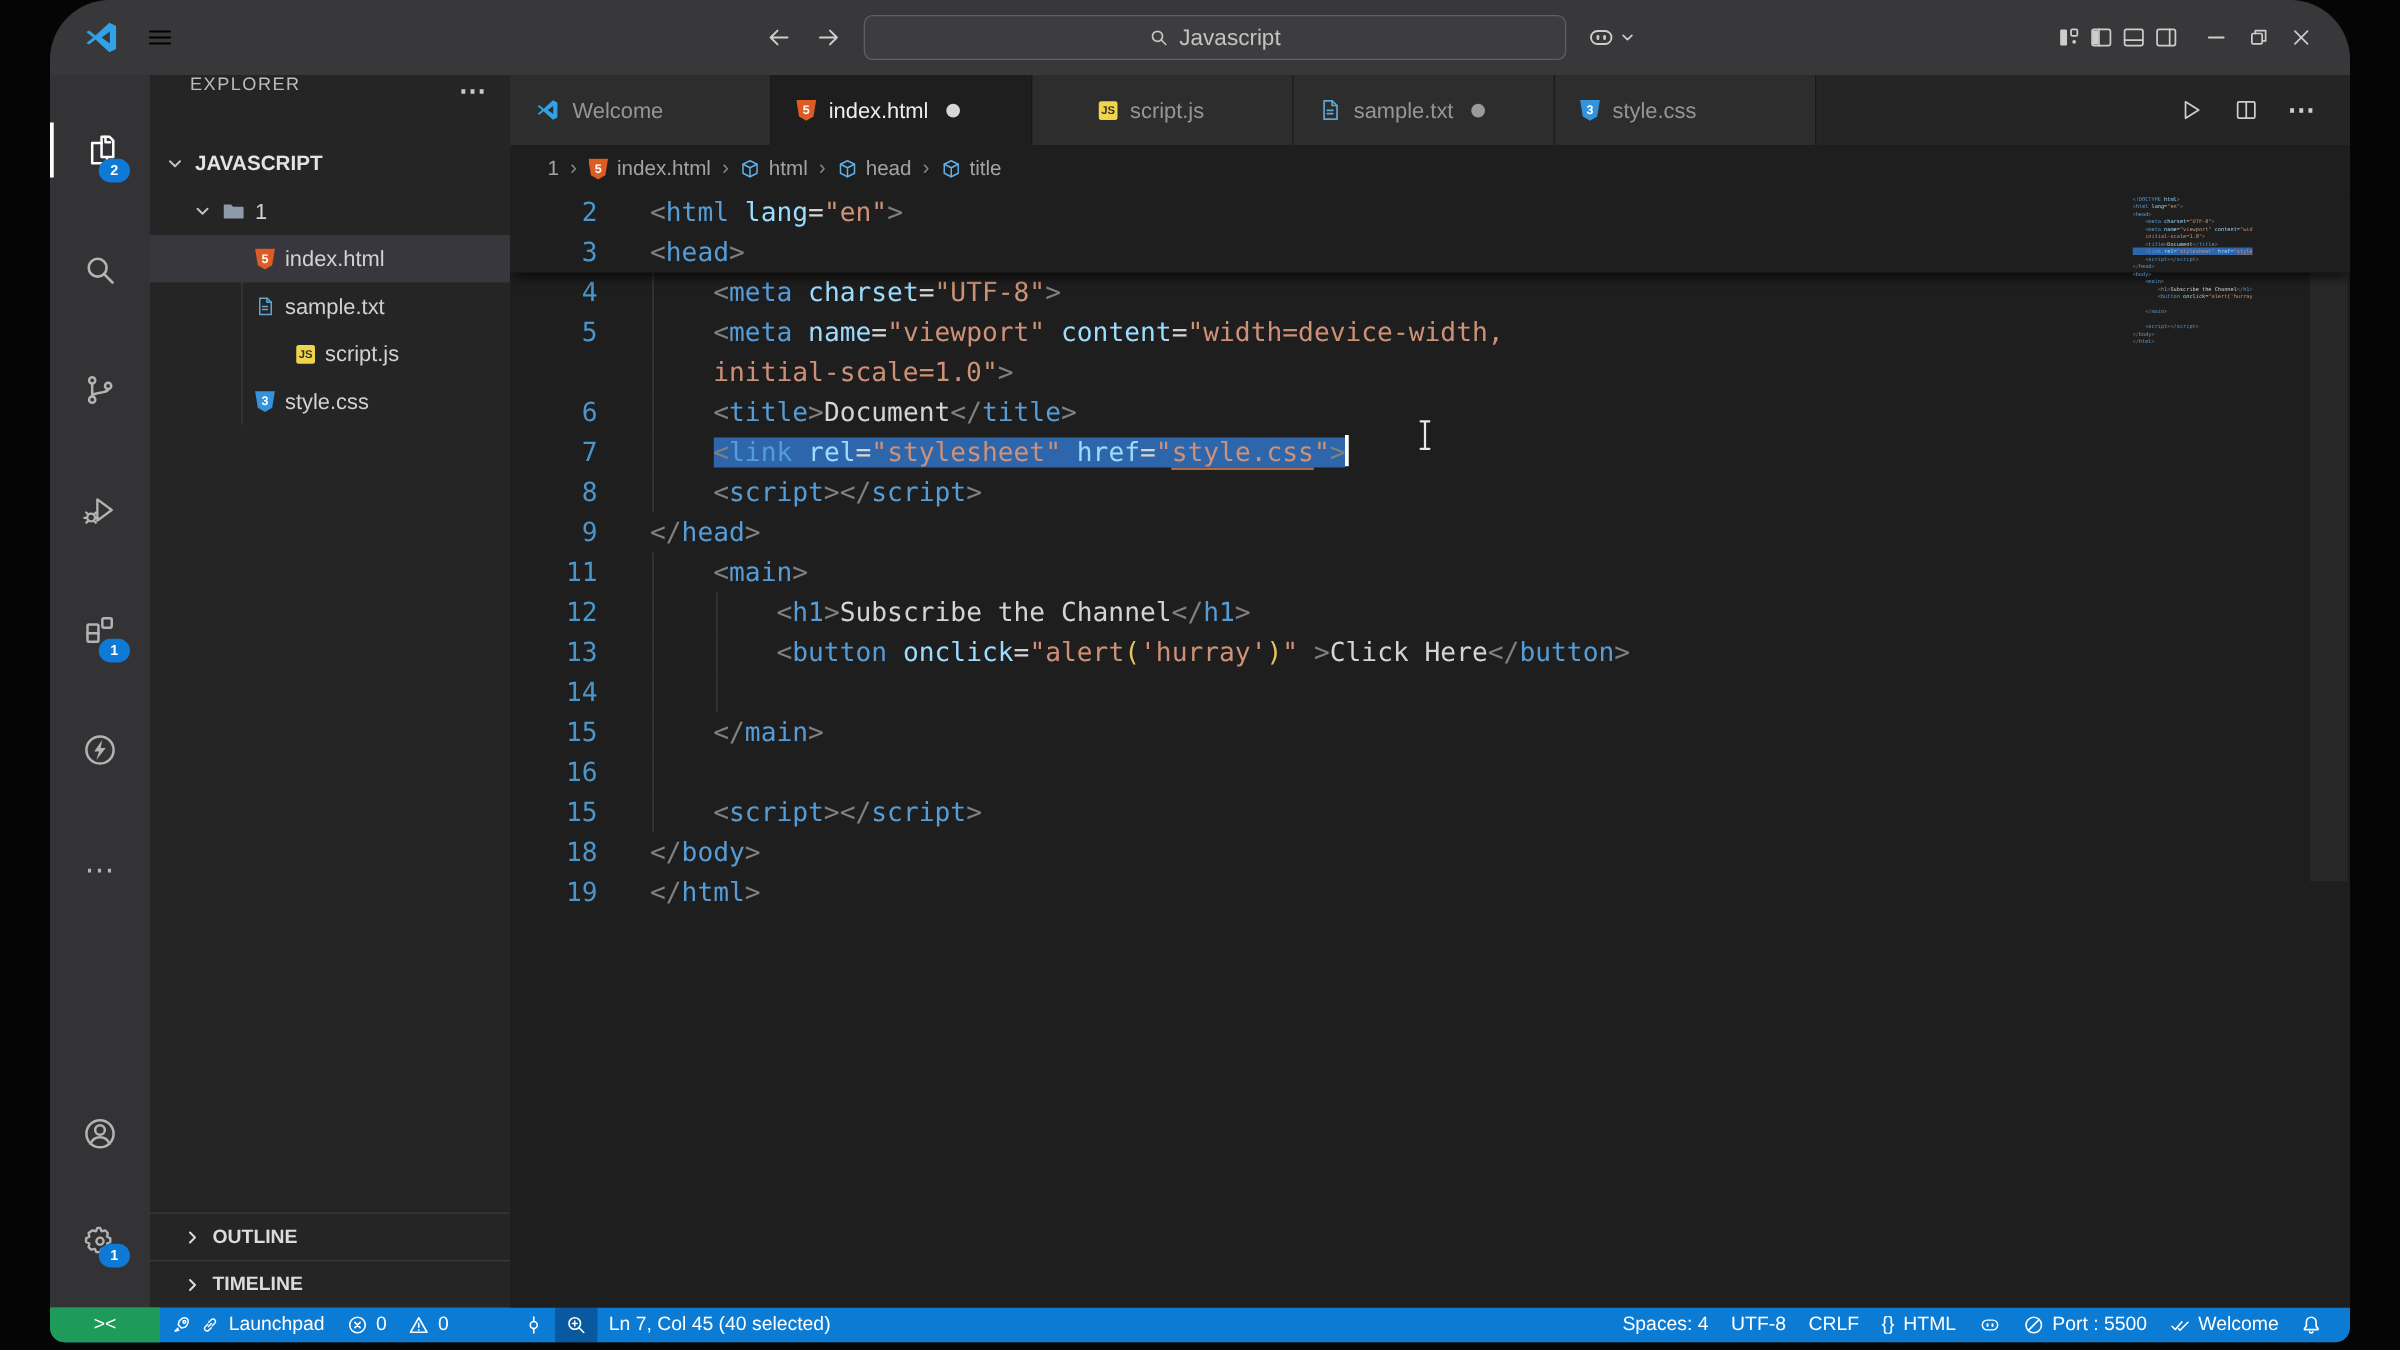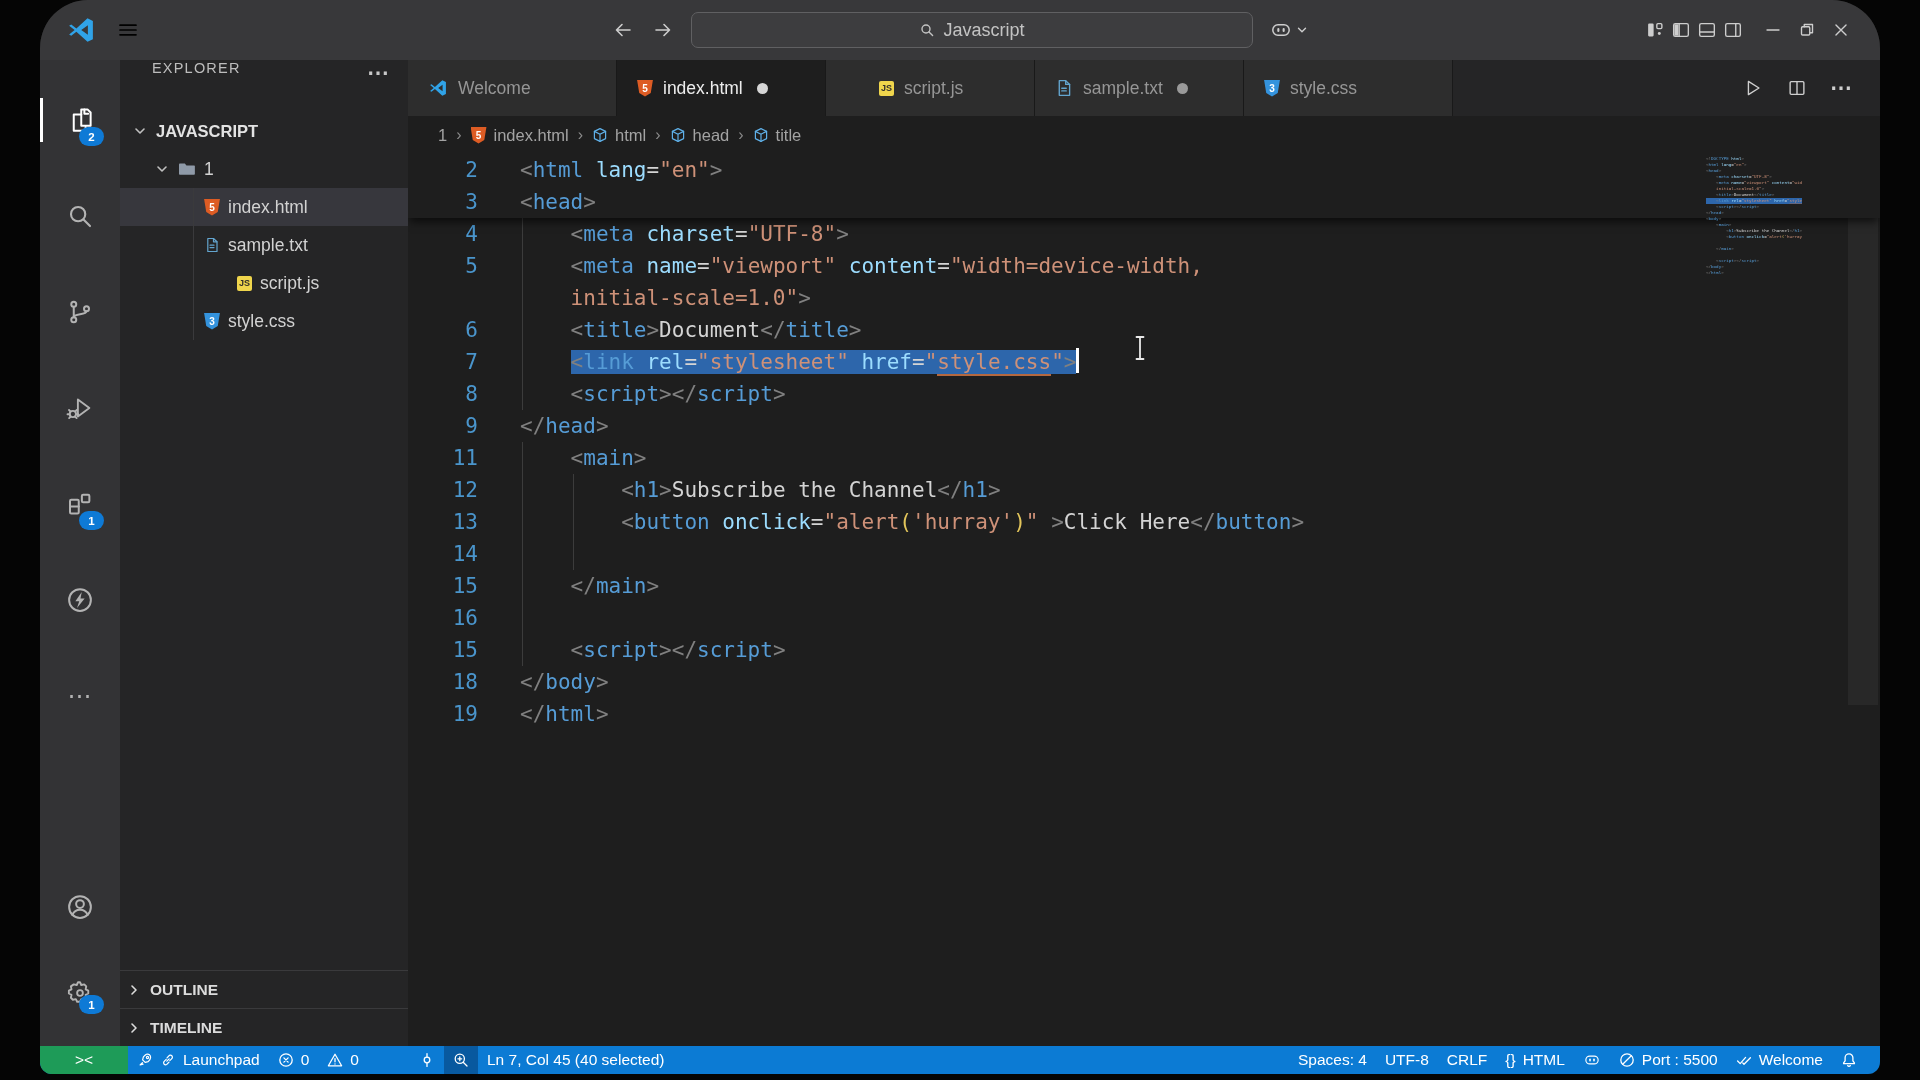--- a/index.html
+++ b/index.html
@@ -45,21 +45,21 @@
   .side-actions{margin-left:auto;color:#c8c8c8;font-size:22px;letter-spacing:1px;}
   .tree{position:relative;flex:none;}
   .tree-row{height:38px;display:flex;align-items:center;gap:8px;color:#d2d2d2;font-size:17.5px;white-space:nowrap;}
   .ws-row{padding-left:12px;font-weight:bold;font-size:16.5px;color:#e3e3e3;}
   .folder-row{padding-left:34px;}
   .file-row{padding-left:84px;position:relative;}
   .file-row.selected{background:#37373d;}
   .tree-guide{position:absolute;left:73px;top:76px;height:152px;width:1px;background:#3a3a3c;}
   .chev{color:#c0c0c0;}
   .side-sections{margin-top:auto;flex:none;}
-  .side-section{height:37px;display:flex;align-items:center;gap:8px;padding-left:6px;border-top:1px solid #3a3a3c;
+  .side-section{height:37px;display:flex;align-items:center;gap:8px;padding-left:26px;border-top:1px solid #3a3a3c;
                 color:#dcdcdc;font-weight:bold;font-size:15.5px;}
 
   .shield{display:inline-flex;align-items:center;justify-content:center;width:16px;height:17px;flex:none;
           clip-path:polygon(0 0,100% 0,86% 80%,50% 100%,14% 80%);font-weight:bold;font-size:10px;color:#fff;}
   .shield.html{background:#dd5c24;}
   .shield.css{background:#3493dd;}
   .jsbox{display:inline-flex;align-items:center;justify-content:center;width:15px;height:15px;flex:none;
          background:#efd54c;color:#33302a;font-weight:bold;font-size:9px;border-radius:2px;margin-left:33px;}
 
   

